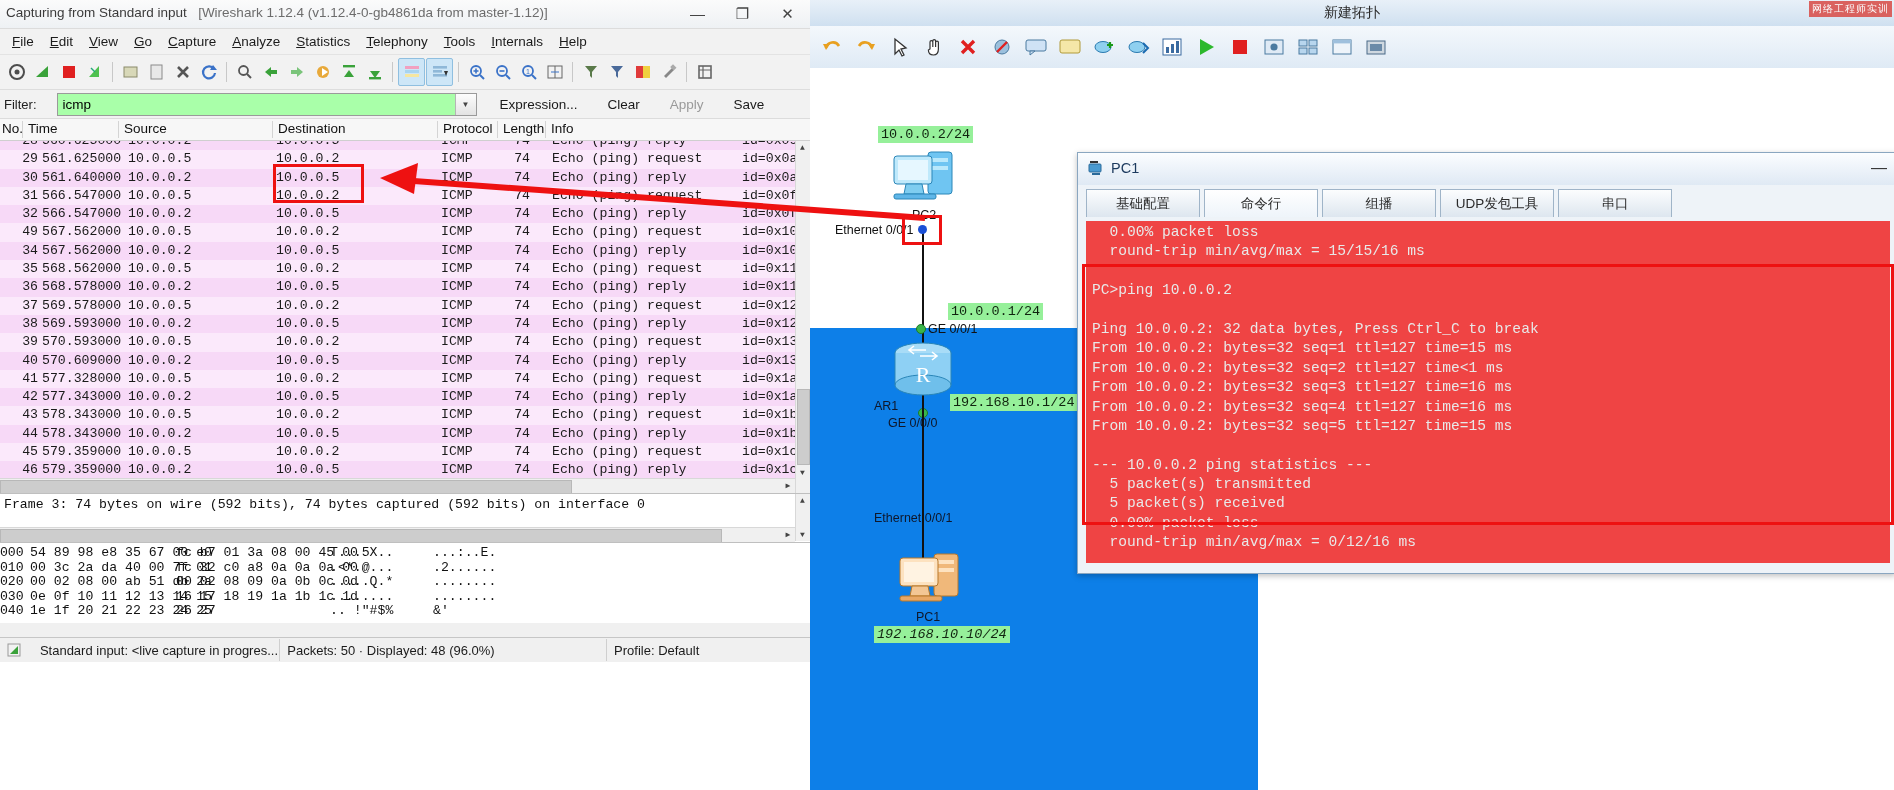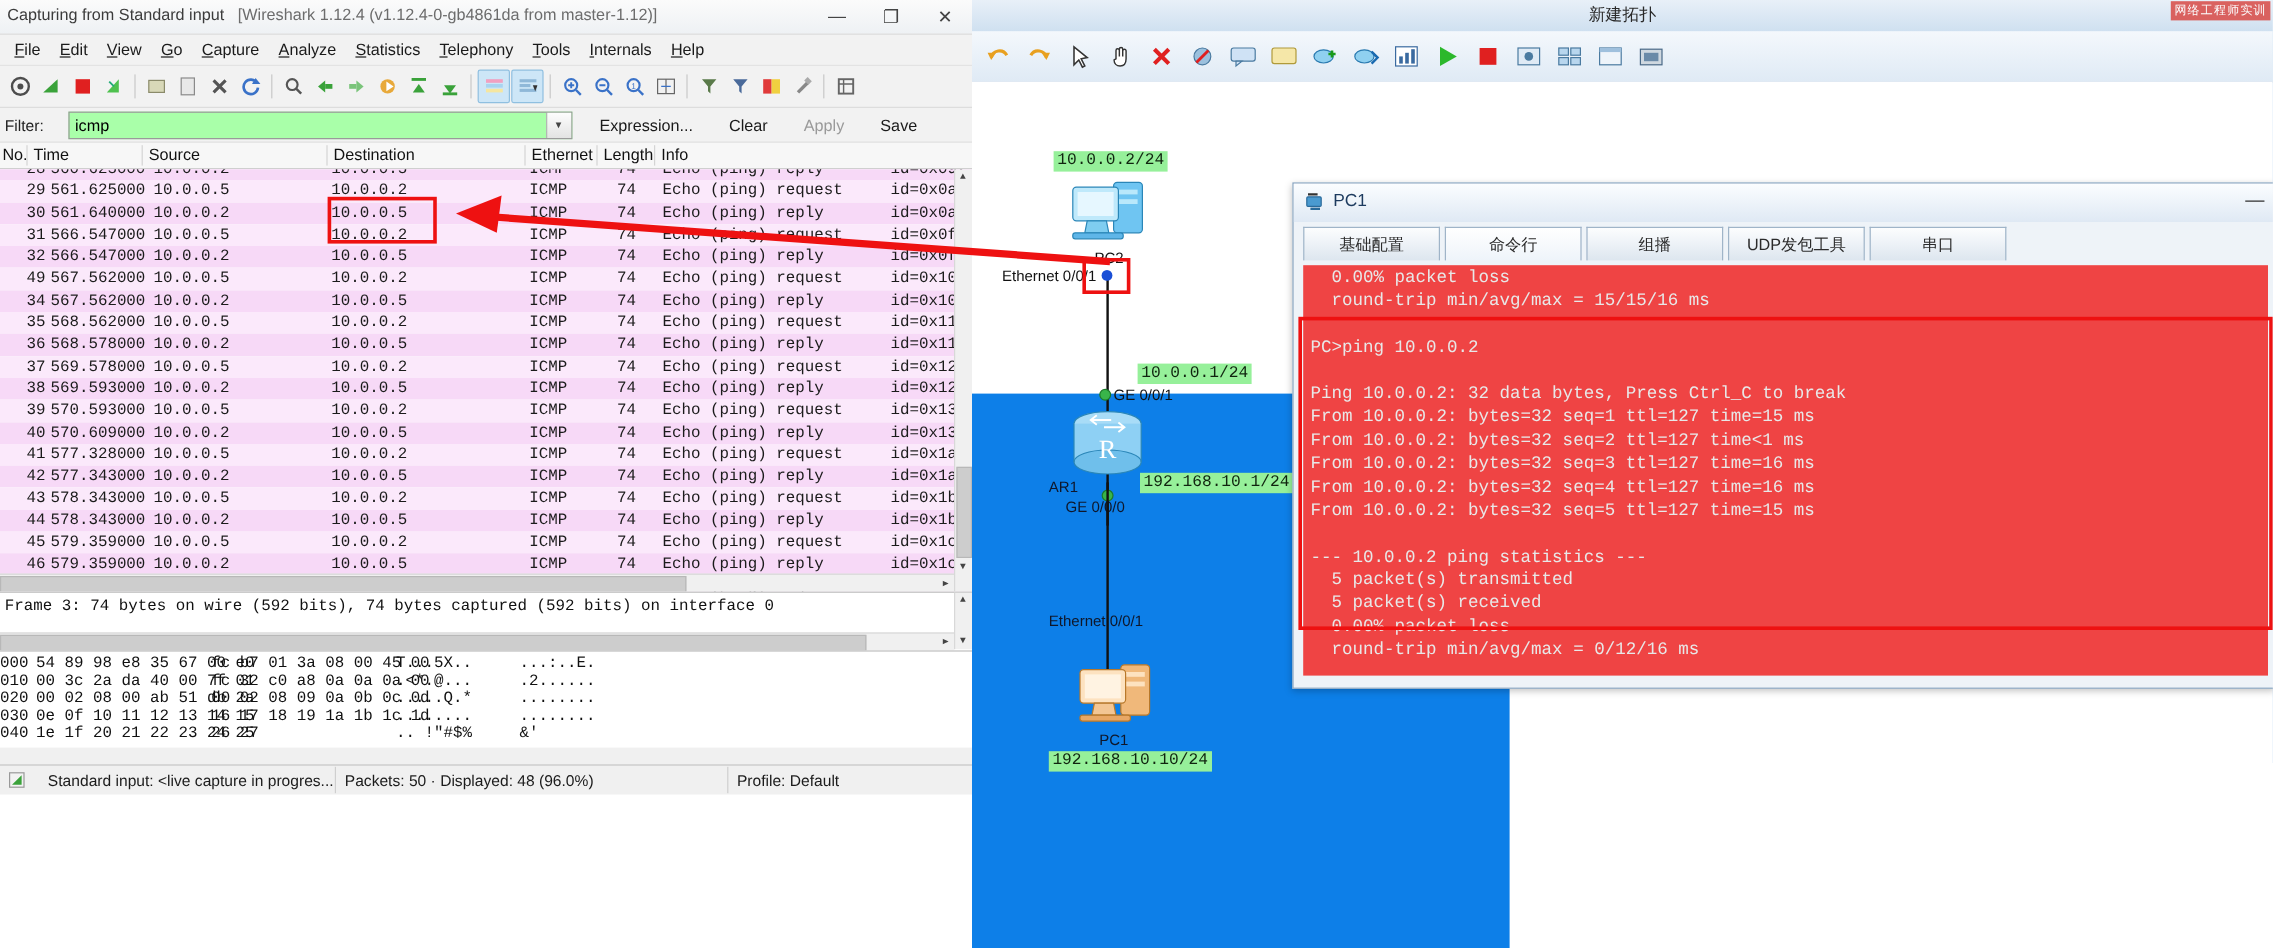--- a/index.html
+++ b/index.html
@@ -295,21 +295,21 @@
       <span class="fbtn">Clear</span>
       <span class="fbtn dim">Apply</span>
       <span class="fbtn">Save</span>
     </div>
 
     <div class="pkt-head" id="pkt-head">
         <div style="left: -4px; width: 20px;">No.</div>
         <div style="left: 22px; width: 90px;">Time</div>
         <div style="left: 118px; width: 148px;">Source</div>
         <div style="left: 272px; width: 159px;">Destination</div>
-        <div style="left: 437px; width: 54px;">Ethernet</div>
+        <div style="left: 437px; width: 54px;">Protocol</div>
         <div style="left: 497px; width: 45px;">Length</div>
         <div style="left: 528px; width: 252px; margin-left: 17px;">Info</div>
       </div>
 
     <div class="pkt-list">
       <div id="pkt-rows">
           <div class="prow" style="margin-top: -9px;">
             <span style="left: 14px; width: 24px; text-align: right;">28</span>
             <span style="left: 42px;">560.625000</span>
             <span style="left: 128px;">10.0.0.2</span>
@@ -743,21 +743,21 @@
           <rect x="40" y="4" width="24" height="42" rx="3" fill="#f0b87a" stroke="#b8782a"></rect>
           <rect x="44" y="10" width="16" height="4" fill="#fde2c0"></rect>
           <rect x="44" y="18" width="16" height="4" fill="#fde2c0"></rect>
           <rect x="6" y="8" width="38" height="28" rx="3" fill="#fde2c0" stroke="#b8782a"></rect>
           <rect x="10" y="12" width="30" height="20" fill="#fff3e2"></rect>
           <path d="M18 36 L16 46 L36 46 L34 36 Z" fill="#f3c694" stroke="#b8782a"></path>
           <rect x="6" y="46" width="42" height="5" rx="2" fill="#e8a765" stroke="#b8782a"></rect>
         </svg>
       </div>
       <div class="dev-lab wht" style="left:106px;top:542px;">PC1</div>
-      <div class="ip-lab" style="left:64px;top:558px;">192.168.10.10/24</div>
+      <div class="ip-lab" style="left:64px;top:558px;font-style:italic;">192.168.10.10/24</div>
     </div>
 
   </div>
 
   <svg style="position:absolute;left:0;top:0;width:1894px;height:790px;pointer-events:none;">
     <line x1="925" y1="218" x2="400" y2="180" stroke="#ee1111" stroke-width="6"></line>
     <polygon points="380,178 418,163 414,194" fill="#ee1111"></polygon>
   </svg>
   <div class="redbox" style="left:273px;top:164px;width:85px;height:33px;"></div>
 

